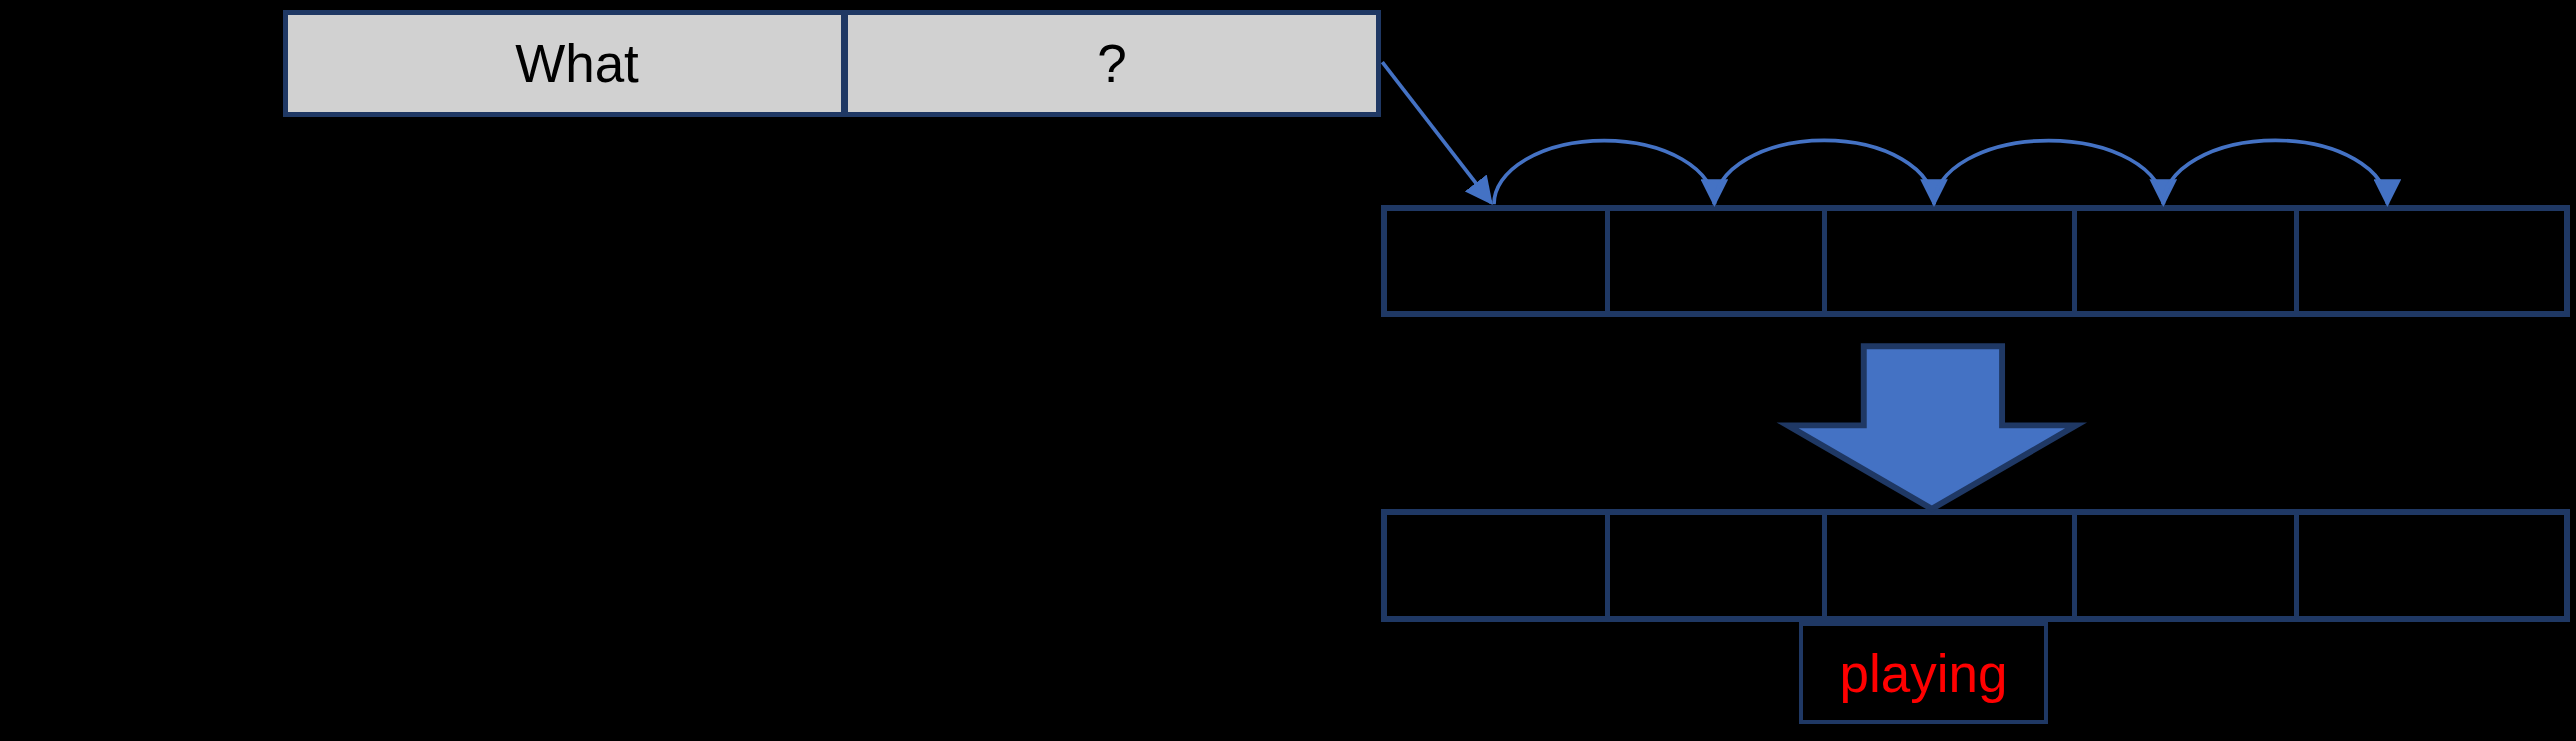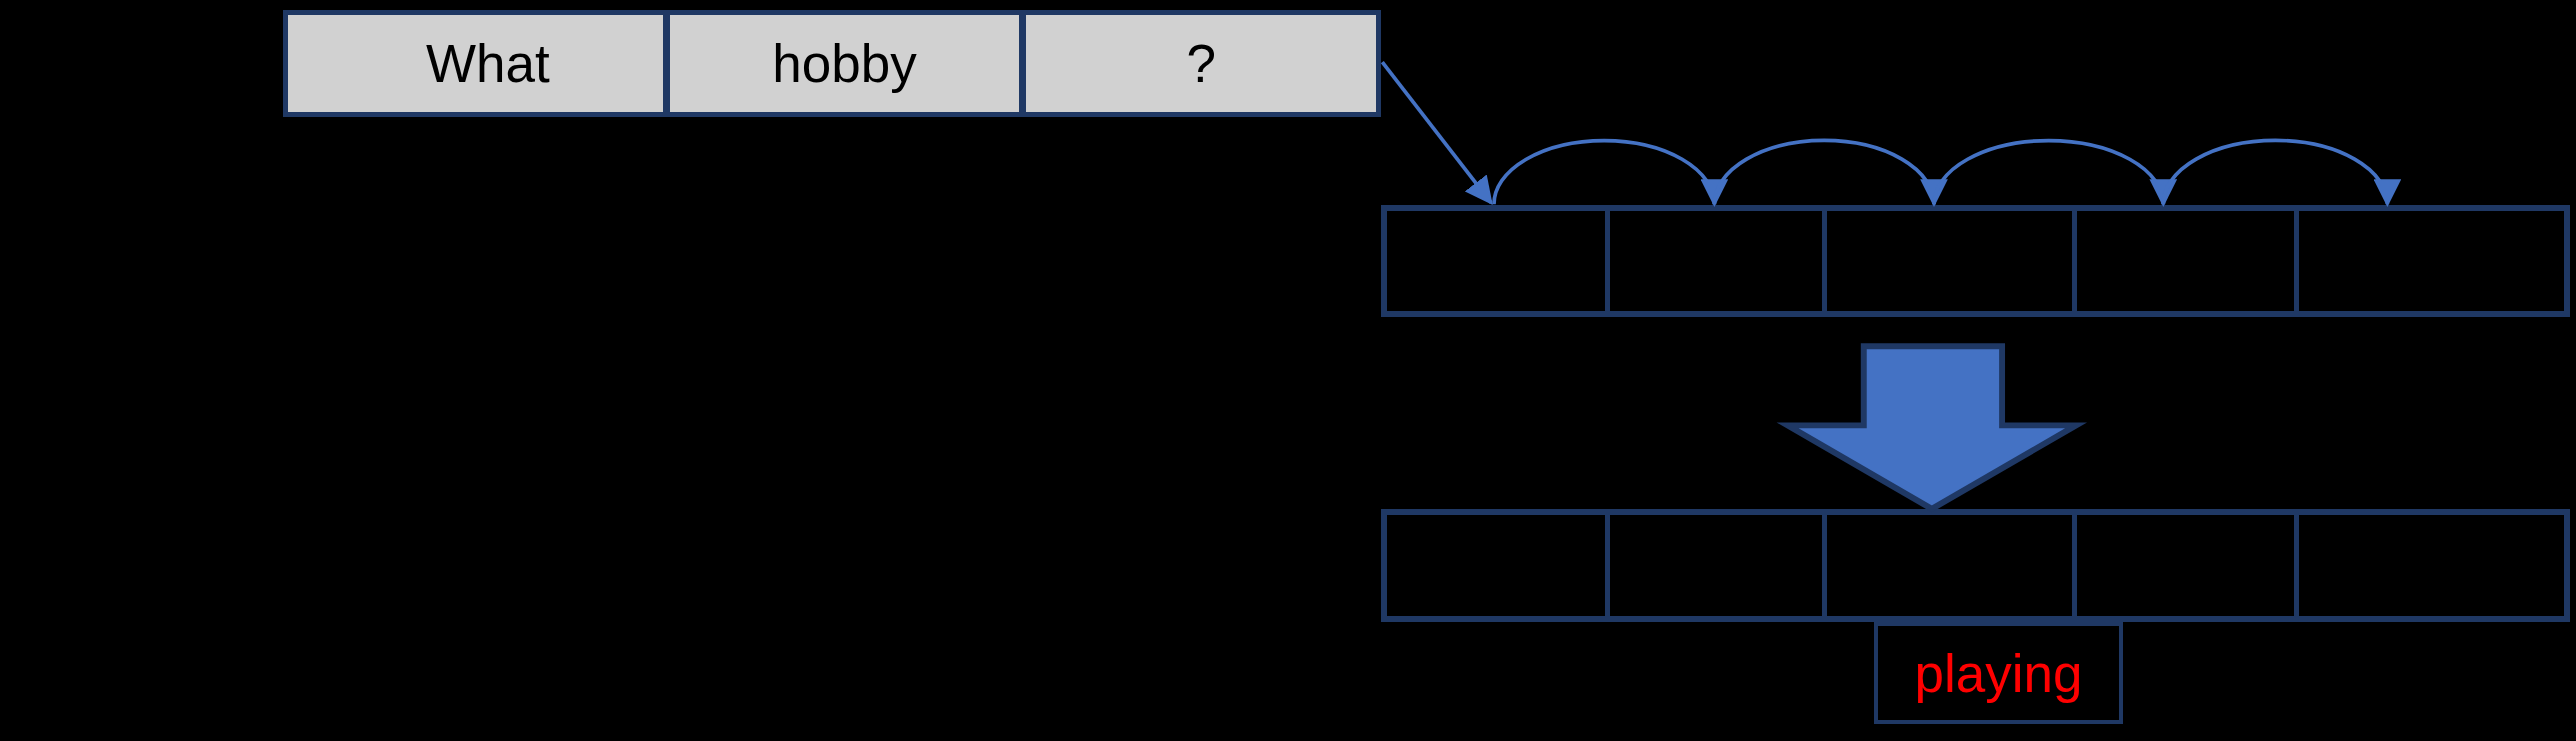--- a/index.html
+++ b/index.html
@@ -63,21 +63,21 @@
   .slot-row .cell:first-child { border-left: none; }
   .slot-row .c1 { flex: 303 1 0; }
   .slot-row .c2 { flex: 295 1 0; }
   .slot-row .c3 { flex: 340 1 0; }
   .slot-row .c4 { flex: 302 1 0; }
   .slot-row .c5 { flex: 368 1 0; }
 
   
   .predicted-cell {
     position: absolute;
-    left: 1874px;
+    left: 1799px;
     top: 622px;
     width: 249px;
     height: 102px;
     border: 4.4px solid #1F3864;
     box-sizing: border-box;
     display: flex;
     align-items: center;
     justify-content: center;
     font-size: 53px;
     line-height: 1;
@@ -96,23 +96,20 @@
   }
 </style>
 </head>
 <body>
 
 <div class="canvas">
 
   <div class="sentence-row">
     <div class="cell">
       <span>What</span>
-    </div>
-    <div class="cell">
-      <span>hobby</span>
     </div>
     <div class="cell">
       <span>?</span>
     </div>
   </div>
 
   <div class="slot-row embedding-row">
     <div class="cell c1"></div>
     <div class="cell c2"></div>
     <div class="cell c3"></div>

